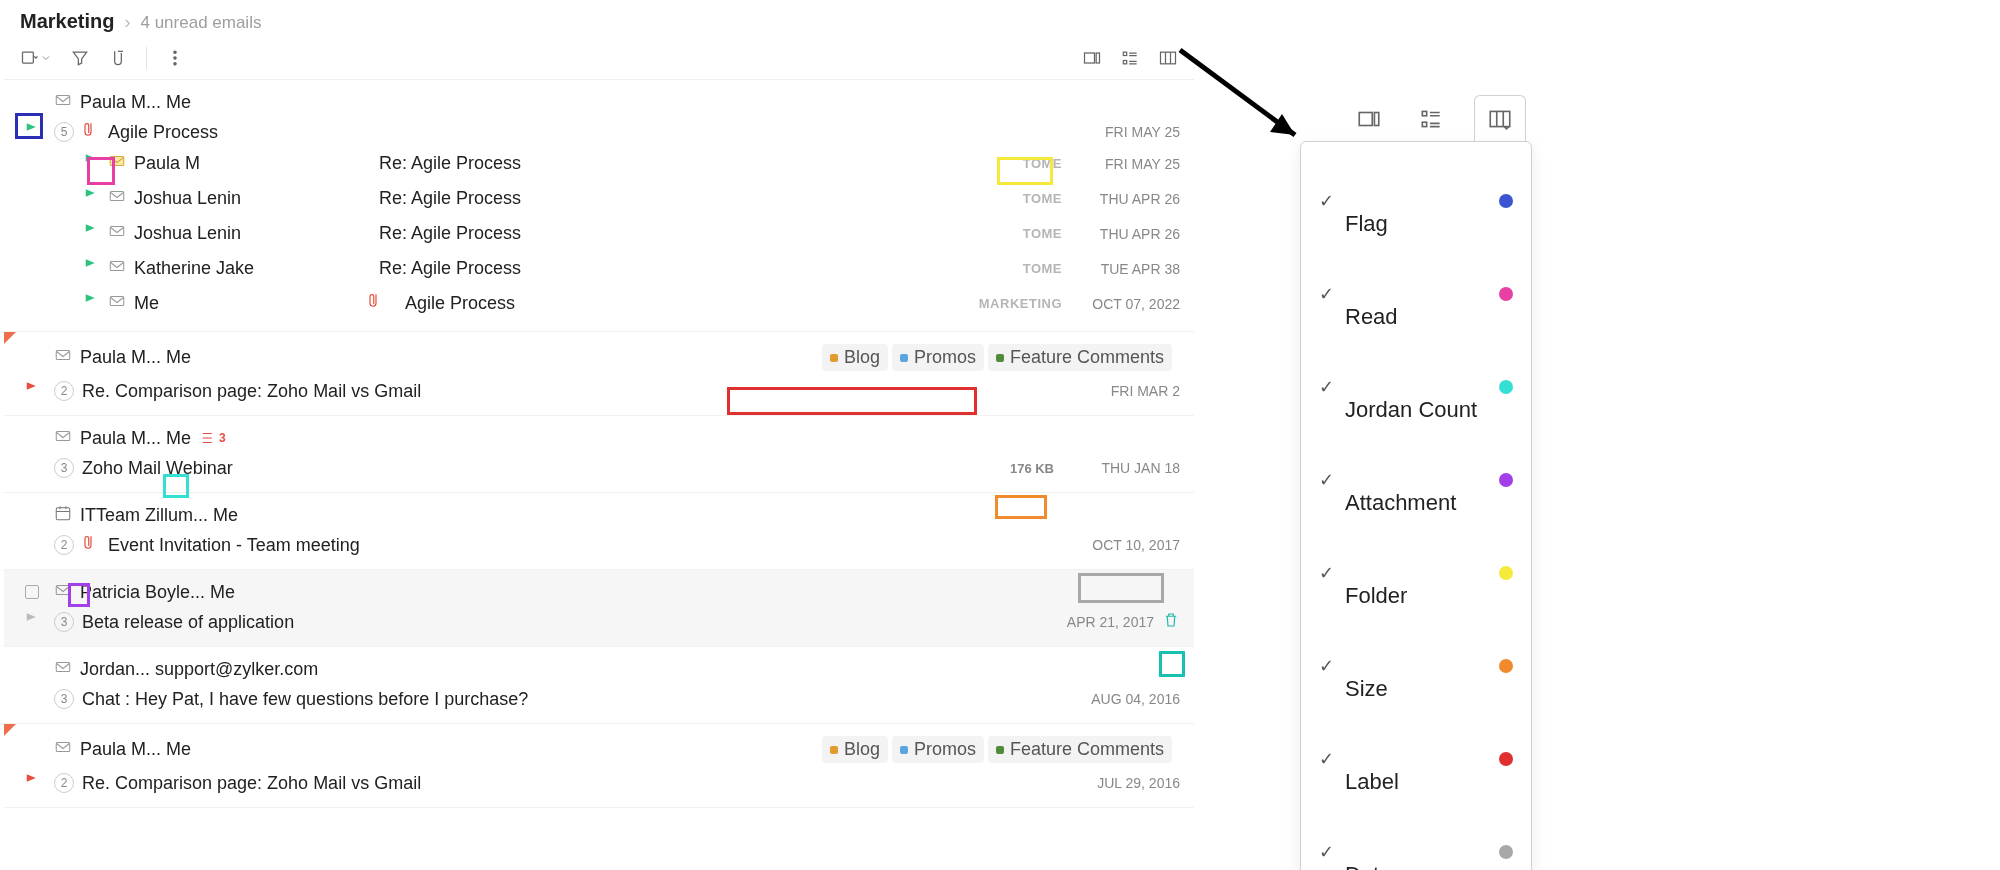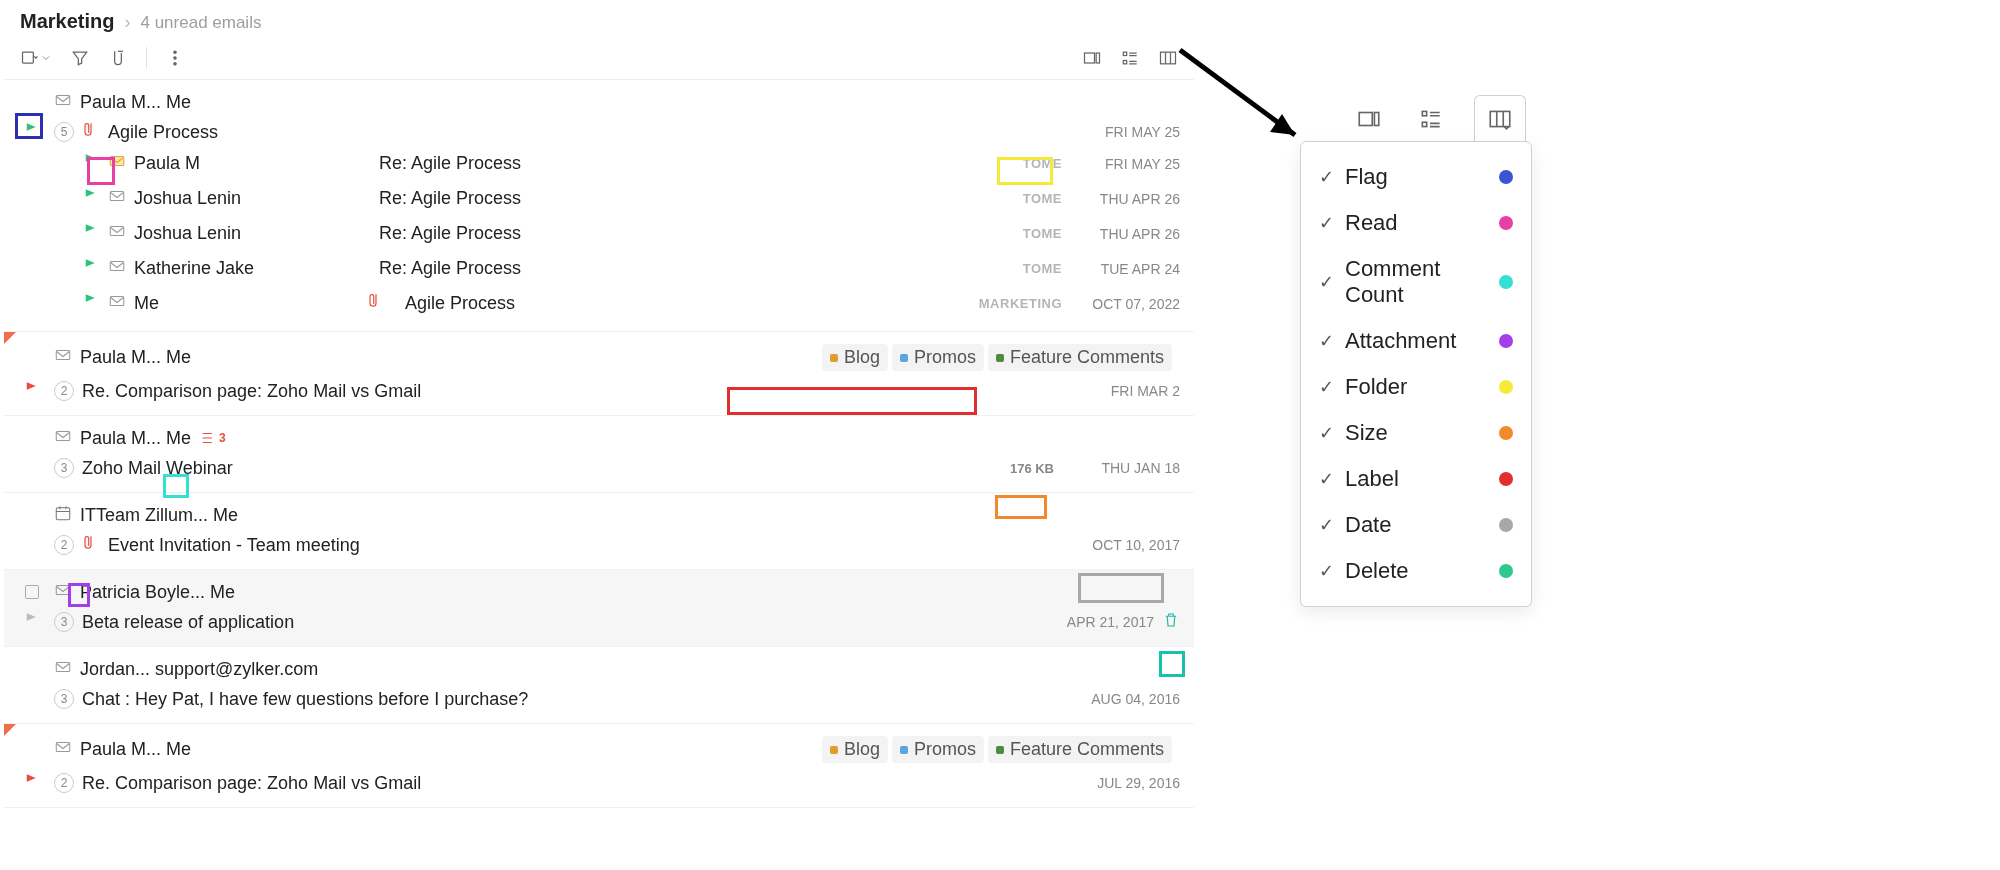--- a/index.html
+++ b/index.html
@@ -59,21 +59,21 @@
 .hl { position: absolute; border-width: 3px; border-style: solid; pointer-events: none; }
 
 
 .side-panel { position: absolute; left: 1300px; top: 95px; }
 .side-tbar { display: flex; gap: 24px; justify-content: flex-end; align-items: center; padding-right: 6px; }
 .side-tbar .tbar-icon { padding: 6px; }
 .side-tbar .tbar-icon.boxed { border:1px solid #d0d0d0; border-radius:6px 6px 0 0; border-bottom:none; padding:10px 12px; }
 .menu { margin-top: -1px; width: 232px; background: #fff; border: 1px solid #d0d0d0; border-radius: 6px; box-shadow: 0 6px 18px rgba(0,0,0,0.08); padding: 12px 14px; }
 .menu-item { display: flex; align-items: center; gap: 10px; padding: 10px 4px; cursor: pointer; }
 .menu-item .check { width: 16px; color: #555; }
-.menu-item .label { font-size: 22px; color: #222; flex:1; }
+.menu-item .label { font-size: 22px; color: #222; flex:1;margin-top:47px; }
 .menu-item .dot { width: 14px; height: 14px; border-radius: 50%; display: inline-block; }
 
 
 .arrow { position: absolute; left: 1170px; top: 40px; }
 .arrow svg { width: 160px; height: 120px; }
 </style>
 </head>
 <body>
 
 <div class="main-panel">
@@ -216,21 +216,21 @@
                 <path d="M5 3v18M5 3l12 5-12 5z"></path>
               </svg></span>
             <span class="env-icon"><svg viewBox="0 0 24 24">
                 <rect x="3" y="6" width="18" height="12" rx="1.5"></rect>
                 <path d="M3 7l9 7 9-7"></path>
               </svg></span>
             <span class="sender c-sender">Katherine Jake</span>
             <span class="subject subject-col">Re: Agile Process</span>
             <span class="mid-spacer"></span>
             <span class="folder-tag">TOME</span>
-            <span class="date-label">TUE APR 24</span>
+            <span class="date-label">TUE APR 38</span>
           </div>
           <div class="row2" style="padding: 6px 0px;">
             <span class="left-gutter"></span>
             <span class="flag-icon green"><svg viewBox="0 0 24 24">
                 <path d="M5 3v18M5 3l12 5-12 5z"></path>
               </svg></span>
             <span class="env-icon"><svg viewBox="0 0 24 24">
                 <rect x="3" y="6" width="18" height="12" rx="1.5"></rect>
                 <path d="M3 7l9 7 9-7"></path>
               </svg></span>
@@ -449,21 +449,21 @@
         <span class="label">Flag</span>
         <span class="dot" style="background: rgb(59, 84, 209);"></span>
       </div>
       <div class="menu-item">
         <span class="check">✓</span>
         <span class="label">Read</span>
         <span class="dot" style="background: rgb(232, 63, 164);"></span>
       </div>
       <div class="menu-item">
         <span class="check">✓</span>
-        <span class="label">Comment Count</span>
+        <span class="label">Jordan Count</span>
         <span class="dot" style="background: rgb(52, 224, 212);"></span>
       </div>
       <div class="menu-item">
         <span class="check">✓</span>
         <span class="label">Attachment</span>
         <span class="dot" style="background: rgb(162, 63, 232);"></span>
       </div>
       <div class="menu-item">
         <span class="check">✓</span>
         <span class="label">Folder</span>

